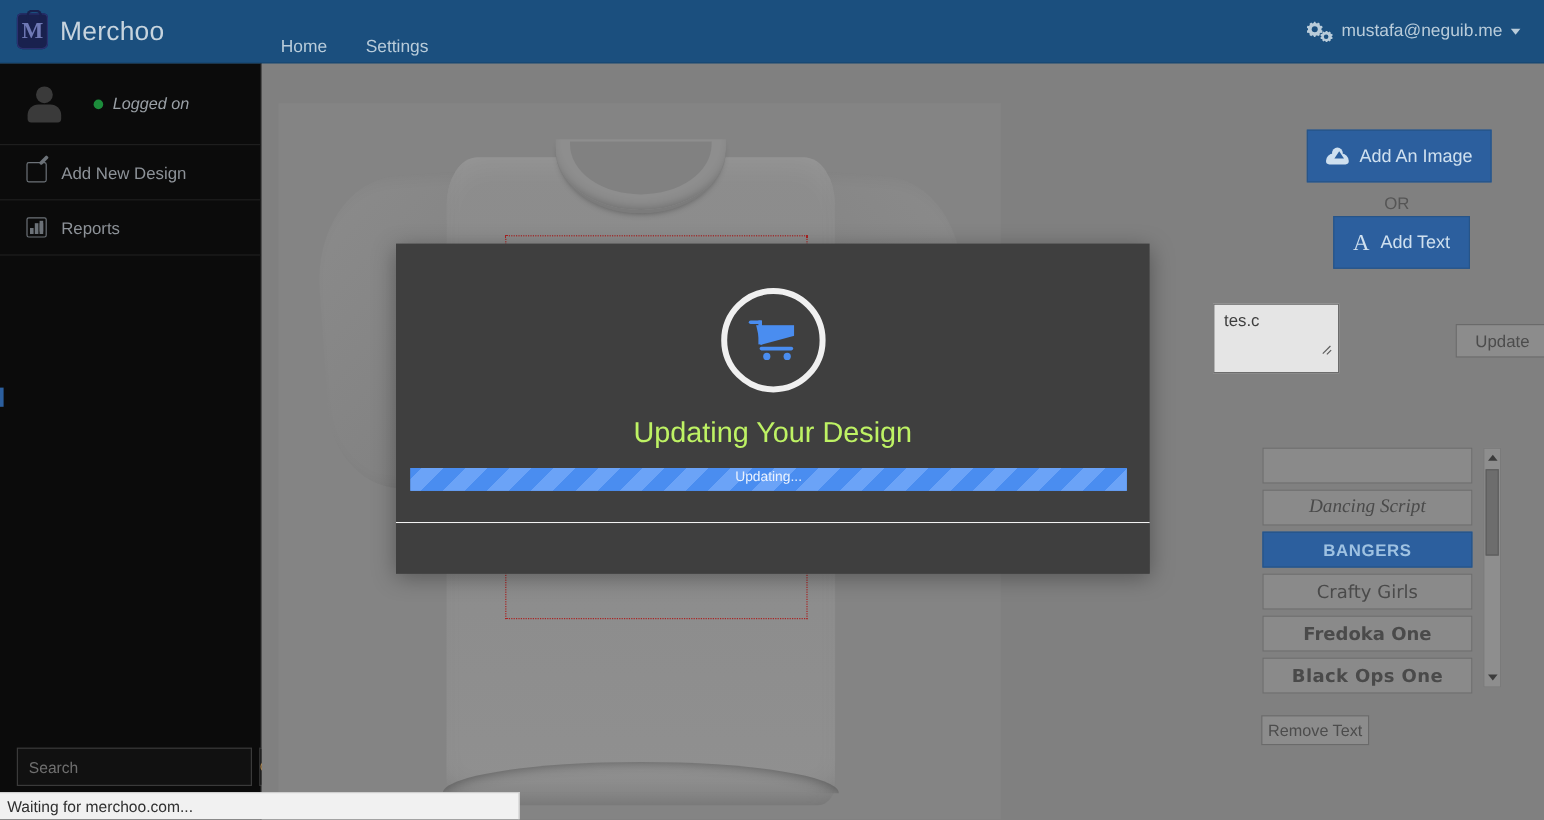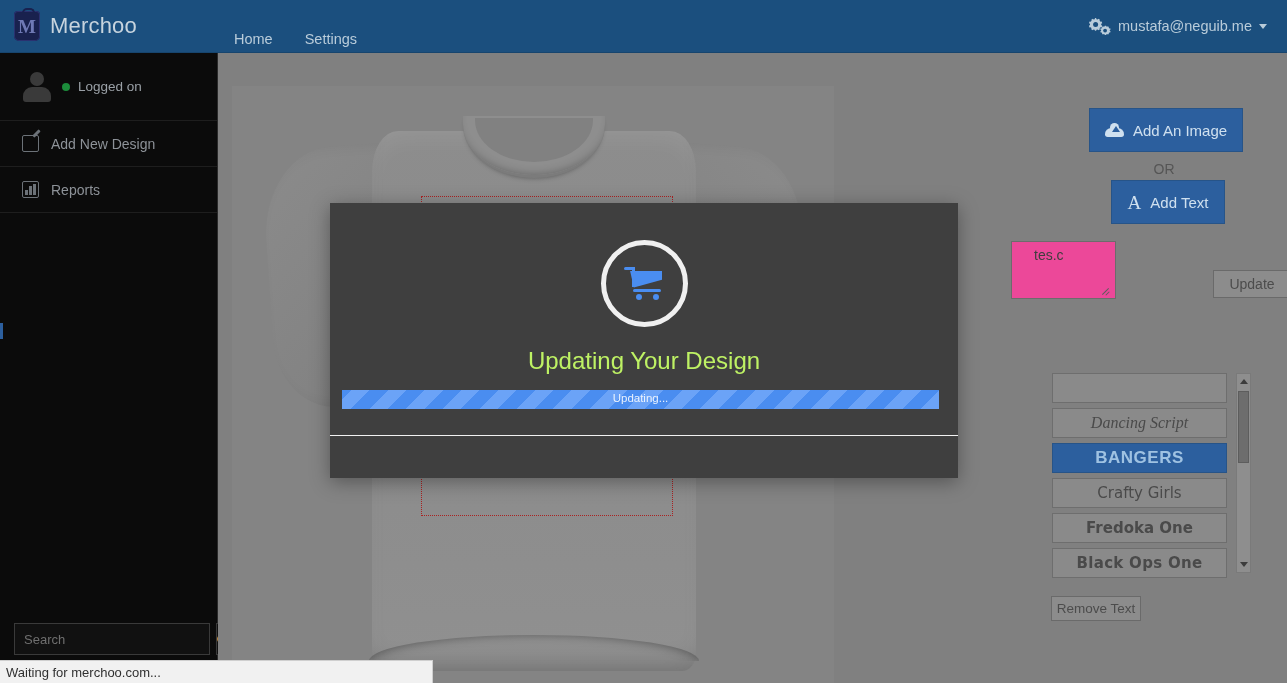--- a/index.html
+++ b/index.html
@@ -44,22 +44,22 @@
     margin-left:auto; display:flex; align-items:center; gap:7px;
     padding-right:20px; color:#b9ccda; font-size:14.5px;
   }
   .caret { width:0;height:0;border-left:4px solid transparent;border-right:4px solid transparent;border-top:5px solid #b9ccda; }
 
   
   #sidebar {
     position:absolute; left:0; top:53px; width:218px; height:630px;
     background:#0b0b0b; border-right:1px solid #2b2b2b;
   }
-  .side-user { height:68px; display:flex; align-items:center; gap:10px; padding:0 22px;
-    border-bottom:1px solid #1e1e1e; }
+  .side-user { height:68px; display:flex; align-items:center; gap:26px; padding:0 22px;
+    border-bottom:1px solid #1e1e1e;font-style:italic; }
   .avatar { width:30px; height:30px; position:relative; }
   .avatar .head { position:absolute; top:0; left:8px; width:14px;height:14px;border-radius:50%;background:#3a3a3a;}
   .avatar .body { position:absolute; bottom:0; left:1px; width:28px;height:15px;border-radius:9px 9px 3px 3px;background:#3a3a3a;}
   .dot-green{ width:8px;height:8px;border-radius:50%;background:#1c8c3b;display:inline-block;}
   .side-user .status { color:#9aa0a6; font-size:13.5px; display:flex; align-items:center; gap:8px;}
   .side-item {
     height:46px; display:flex; align-items:center; gap:12px; padding:0 22px;
     color:#8d9298; font-size:14px; border-bottom:1px solid #1e1e1e; cursor:pointer;
   }
   .ico { width:17px; height:17px; display:inline-block; position:relative; opacity:.85;}
@@ -145,44 +145,44 @@
   .cloud-up { position:relative; width:19px; height:14px; }
   .cloud-up:before{ content:""; position:absolute; left:0; bottom:0; width:19px;height:9px;
     background:#cfe0ef; border-radius:9px 9px 4px 4px;}
   .cloud-up:after{ content:""; position:absolute; left:5px; top:0; width:9px;height:9px;
     background:#cfe0ef; border-radius:50%;}
   .arrow-up { position:absolute; left:7px; top:3px; width:0;height:0; z-index:2;
     border-left:4px solid transparent;border-right:4px solid transparent;border-bottom:6px solid #2c5f9e;}
   .glyph-A { font-family:"Liberation Serif", serif; font-size:19px; color:#cfe0ef; line-height:1;}
 
   #textArea {
-    position:absolute; left:178px; top:188px; width:105px; height:58px;
-    background:#ec4899; border:1px solid #6c6c6c; color:#3e3e3e; font-size:14px;
-    padding:5px 22px; resize:none; font-family:"Liberation Sans", sans-serif; overflow:hidden;
+    position:absolute; left:178px; top:200px; width:105px; height:58px;
+    background:#e5e5e5; border:1px solid #6c6c6c; color:#3e3e3e; font-size:14px;
+    padding:5px 8px; resize:none; font-family:"Liberation Sans", sans-serif; overflow:hidden;
   }
   .resize-grip{ position:absolute; left:268px; top:232px; width:10px;height:10px; pointer-events:none;}
   .resize-grip:before,.resize-grip:after{content:"";position:absolute;background:#5d5d5d;height:1px;}
   .resize-grip:before{width:9px;transform:rotate(-45deg);top:6px;left:0;}
   .resize-grip:after{width:5px;transform:rotate(-45deg);top:8px;left:4px;}
   #updateBtn {
     position:absolute; left:380px; top:217px; width:78px; height:28px;
     background:#8c8c8c; border:1px solid #6a6a6a; color:#4c4c4c; font-size:14px; cursor:pointer;
     font-family:"Liberation Sans", sans-serif;
   }
 
   
   #fontList { position:absolute; left:219px; top:320px; width:175px; }
   .font-item {
     height:30px; margin-bottom:5px; border:1px solid #6e6e6e; background:#8a8a8a;
     display:flex; align-items:center; justify-content:center; color:#4a4a4a;
     font-size:15px; cursor:pointer;
   }
   .font-item.selected { background:#2c5f9e; border-color:#275488; color:#9fc2e2; }
   .f-dancing { font-family:"Liberation Serif", serif; font-style:italic; font-size:16px;}
-  .f-bangers { font-family:"Liberation Sans", sans-serif; font-weight:bold; font-size:17px; letter-spacing:.5px;}
+  .f-bangers { font-family:"Liberation Sans", sans-serif; font-weight:bold; font-size:14px; letter-spacing:.5px;}
   .f-crafty  { font-family:"DejaVu Sans", sans-serif; font-size:15px;}
   .f-fredoka { font-family:"DejaVu Sans", sans-serif; font-weight:bold; font-size:15px;}
   .f-blackops{ font-family:"DejaVu Sans", sans-serif; font-weight:bold; font-size:15px; letter-spacing:.3px;text-align:center;}
 
   #fontScroll {
     position:absolute; left:403px; top:320px; width:15px; height:200px;
     background:#8e8e8e; border:1px solid #7a7a7a;
   }
   #fontScroll .arw { height:15px; display:flex; align-items:center; justify-content:center;}
   .tri-up{width:0;height:0;border-left:4px solid transparent;border-right:4px solid transparent;border-bottom:5px solid #3c3c3c;}

